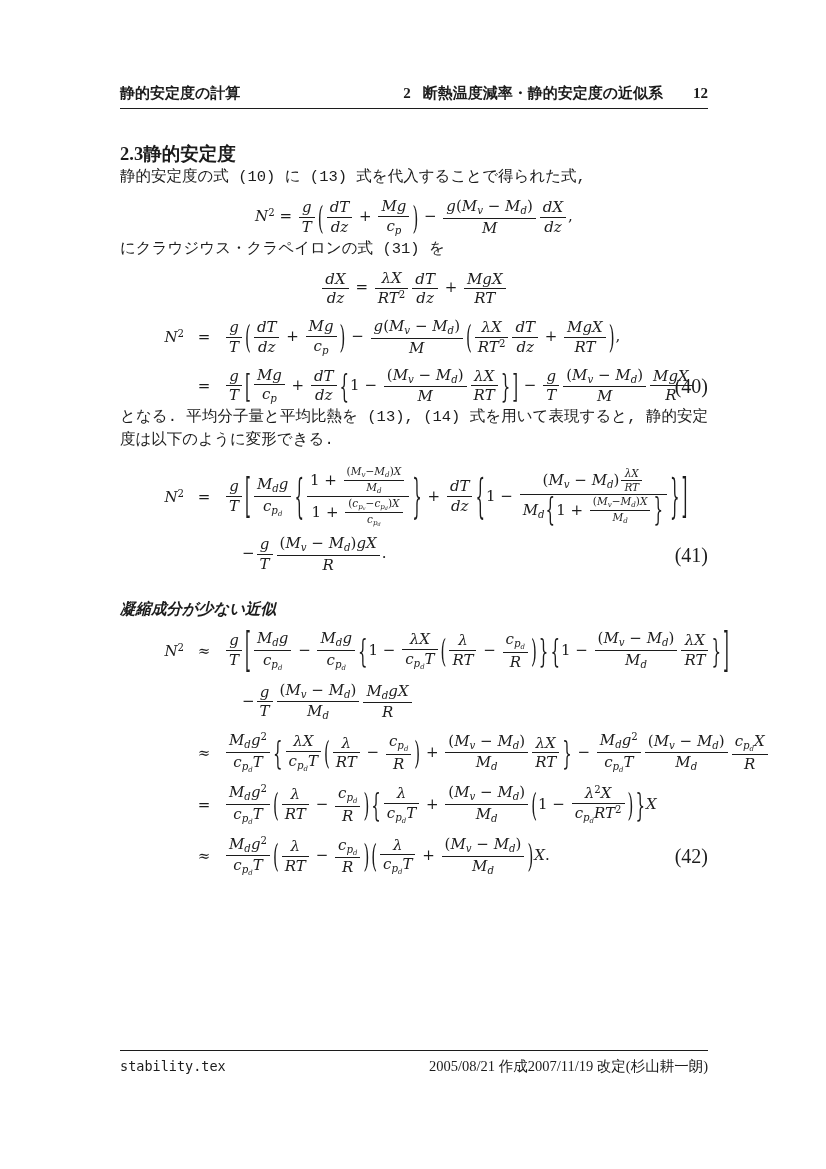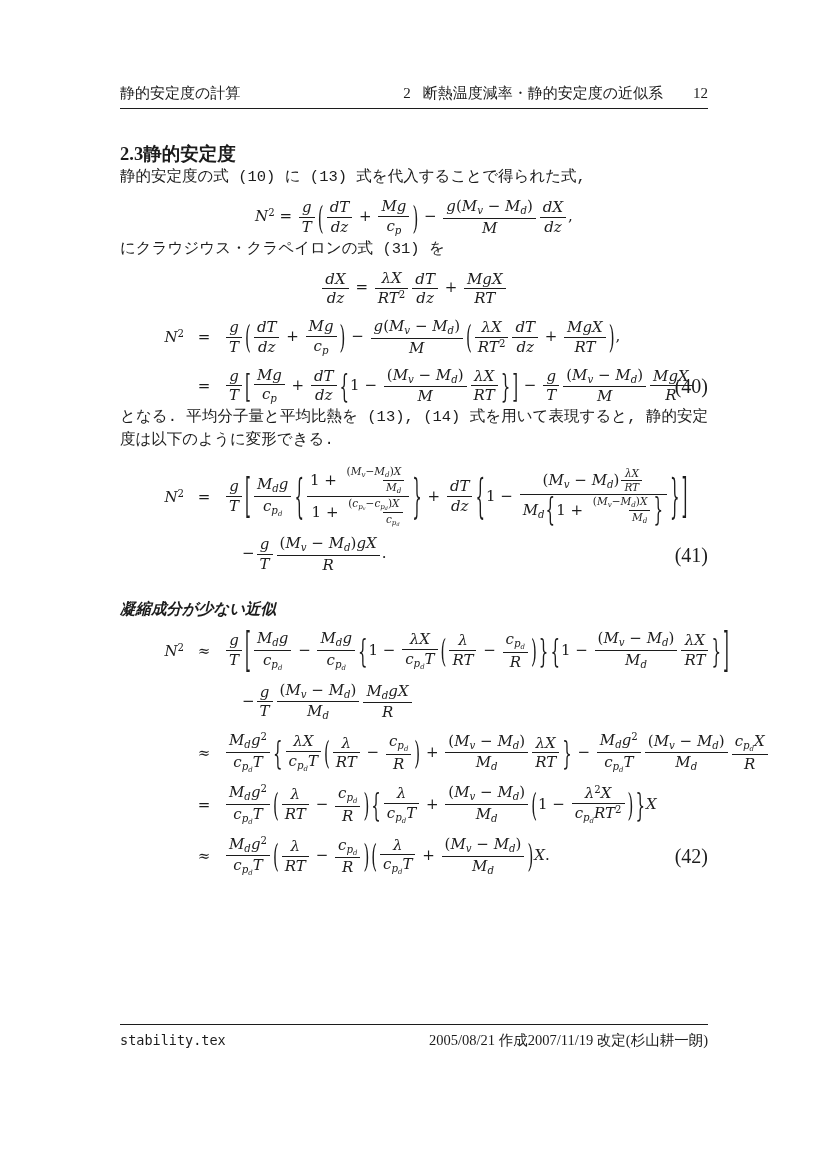--- a/index.html
+++ b/index.html
@@ -1,21 +1,21 @@
 <!DOCTYPE html>
 <html><head>
 <meta charset="utf-8">
 <style>
   html,body{margin:0;padding:0;background:#fff;}
   body{width:826px;height:1169px;overflow:hidden;position:relative;
        font-family:"Liberation Serif","DejaVu Serif",serif;color:#1c1c1c;}
   .content{position:absolute;left:120px;top:84px;width:588px;}
 
   
-  .pheader{display:flex;align-items:baseline;font-size:15px;font-weight:normal;}
+  .pheader{display:flex;align-items:baseline;font-size:15px;font-weight:bold;}
   .h-left{font-family:"Liberation Sans","DejaVu Sans",sans-serif;}
   .h-mid{margin-left:auto;font-family:"Liberation Sans","DejaVu Sans",sans-serif;}
   .h-chnum{font-family:"Liberation Serif",serif;margin-right:12px;}
   .h-page{margin-left:30px;font-family:"Liberation Serif",serif;}
   .hrule{border-top:1.5px solid #1c1c1c;margin-top:5px;}
 
   
   .section{margin:32px 0 0 0;font-size:18.5px;font-weight:bold;}
   .sec-num{font-family:"Liberation Serif",serif;margin-right:0;}
   .sec-title{font-family:Liberation Sans, sans-serif;}
@@ -38,29 +38,29 @@
        font-size:20px;}
   .eqblock .tag{right:0;}
 
   .math{font-size:15px;font-family:"DejaVu Serif","Liberation Serif",serif;
         white-space:nowrap;}
   .math i{font-style:italic;}
   .frac{display:inline-flex;flex-direction:column;vertical-align:middle;
         text-align:center;margin:0 2px;}
   .fn,.fd{display:block;padding:0 3px;line-height:1.25;}
   .fd{border-top:1px solid #1c1c1c;}
-  .frac .frac{font-size:.7em;align-items:flex-end;}
+  .frac .frac{font-size:.7em;}
   .sup{font-size:.68em;vertical-align:.5em;}
   .sub{font-size:.68em;vertical-align:-.3em;}
   .d{display:inline-block;vertical-align:middle;margin:0 1px;font-style:normal;}
   .d2{transform:scaleY(2.15);}
   .d3{transform:scaleY(3.05);}
 
   
-  .pfooter{position:absolute;left:120px;top:1024px;width:588px;}
+  .pfooter{position:absolute;left:120px;top:1050px;width:588px;}
   .frule{border-top:1.2px solid #1c1c1c;}
   .frow{display:flex;align-items:baseline;margin-top:6px;font-size:14.5px;}
   .f-left{font-family:"DejaVu Sans Mono","Liberation Mono",monospace;font-size:13.5px;}
   .f-right{margin-left:auto;}
 </style>
 </head>
 <body>
 
 <div class="content">
 

